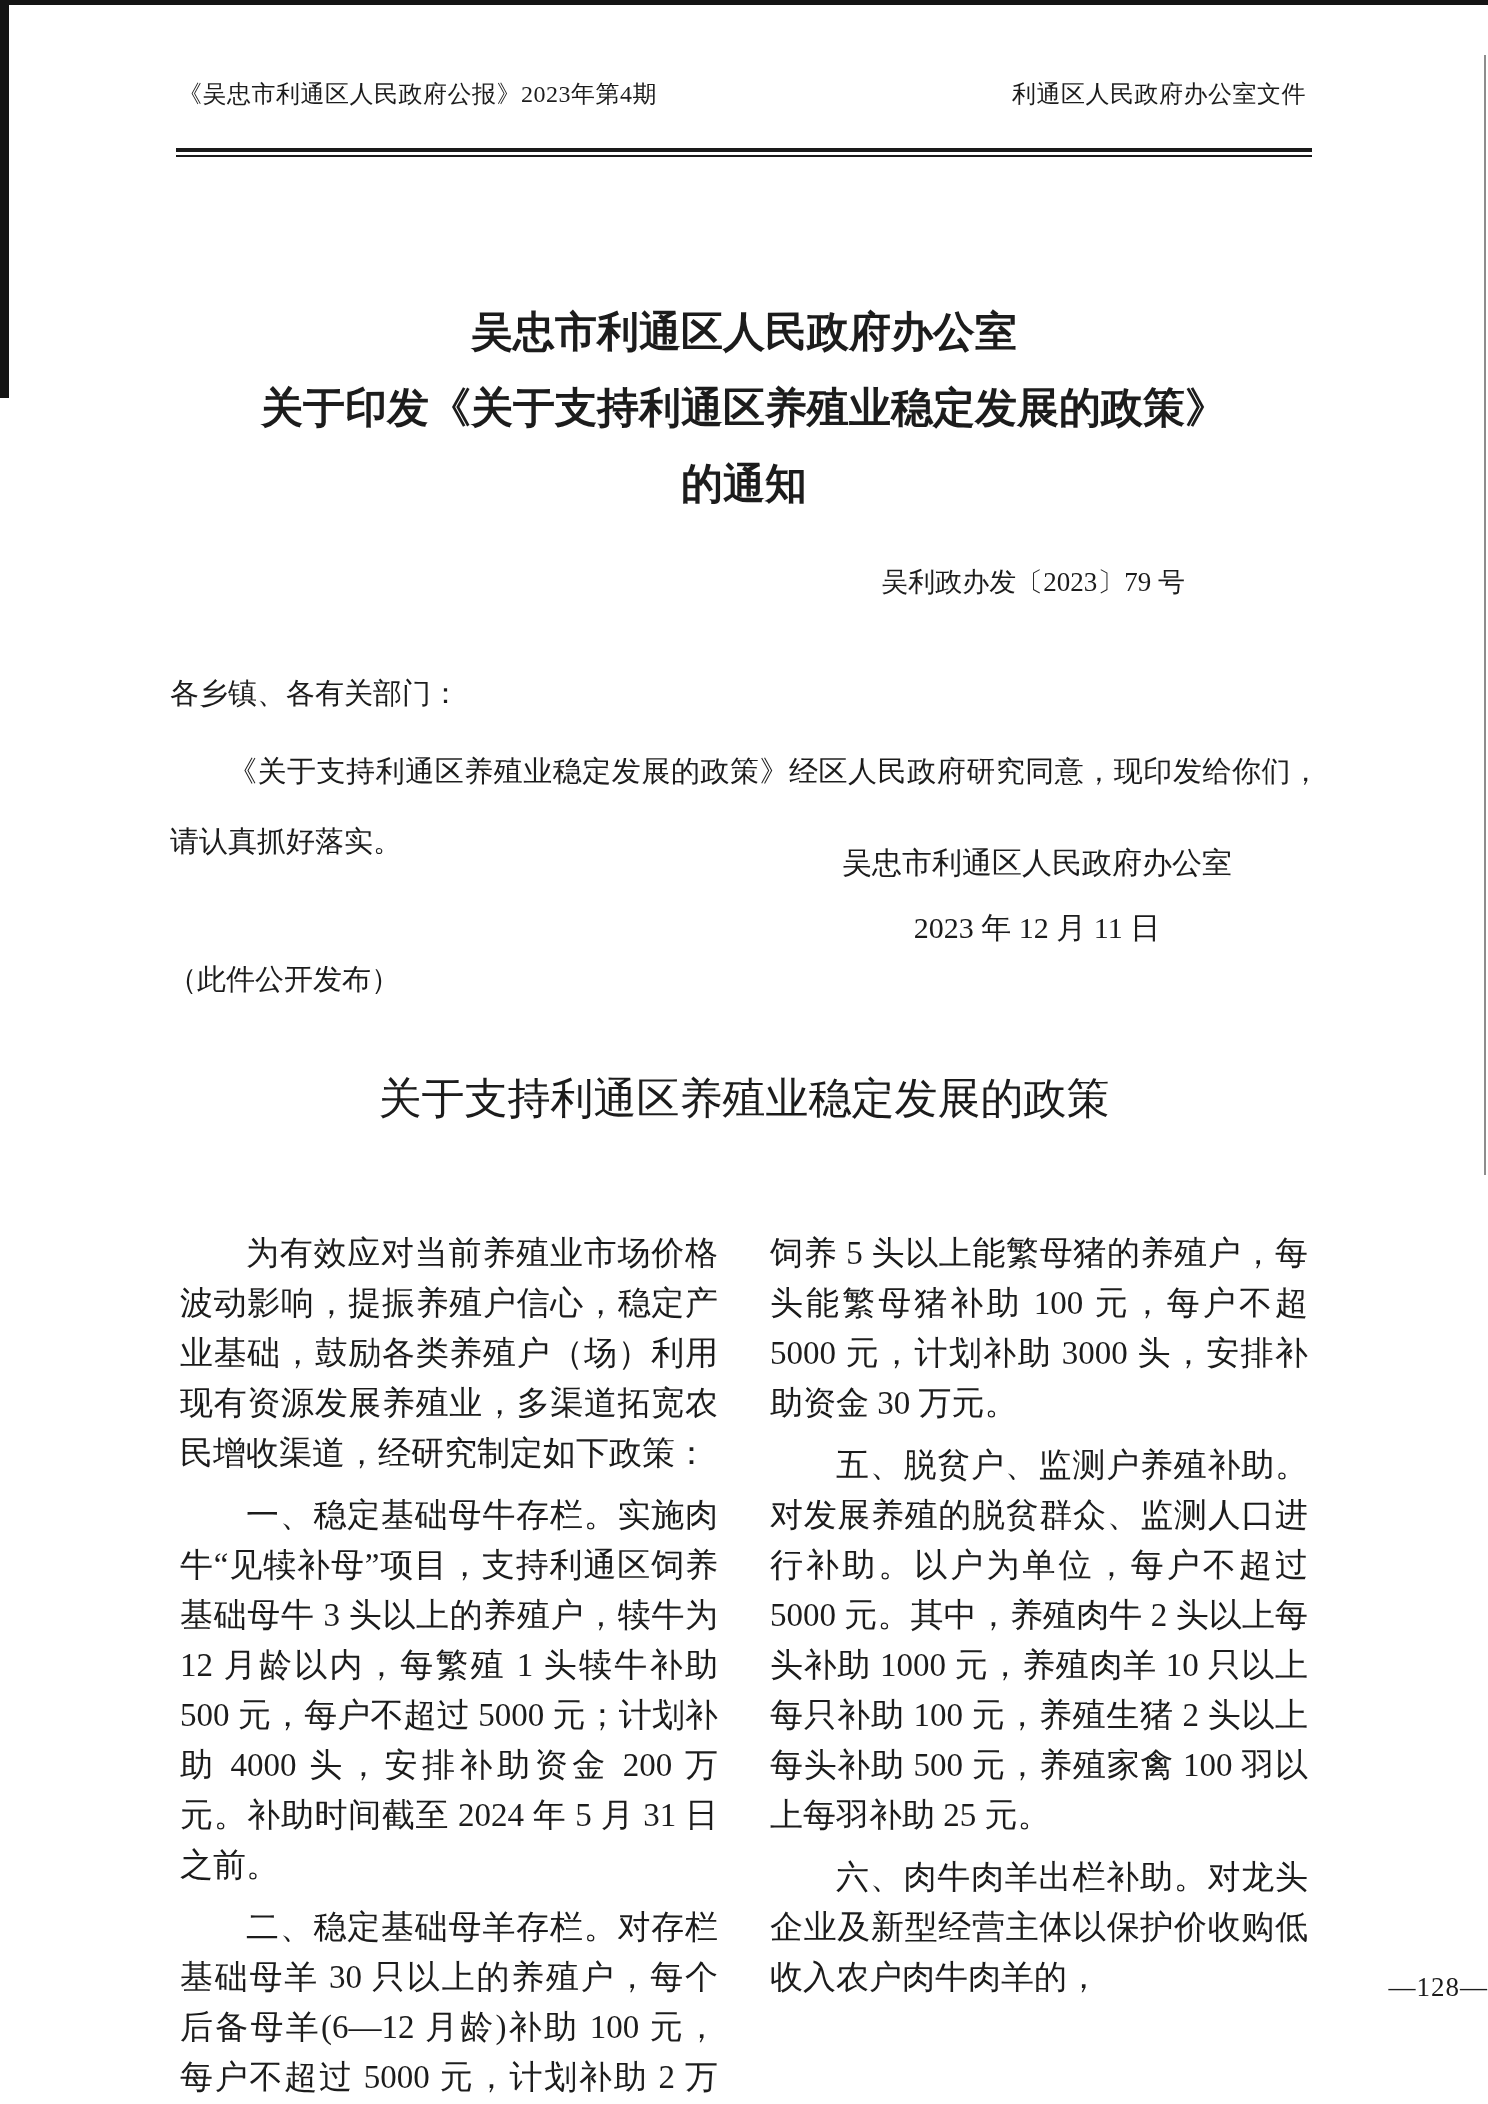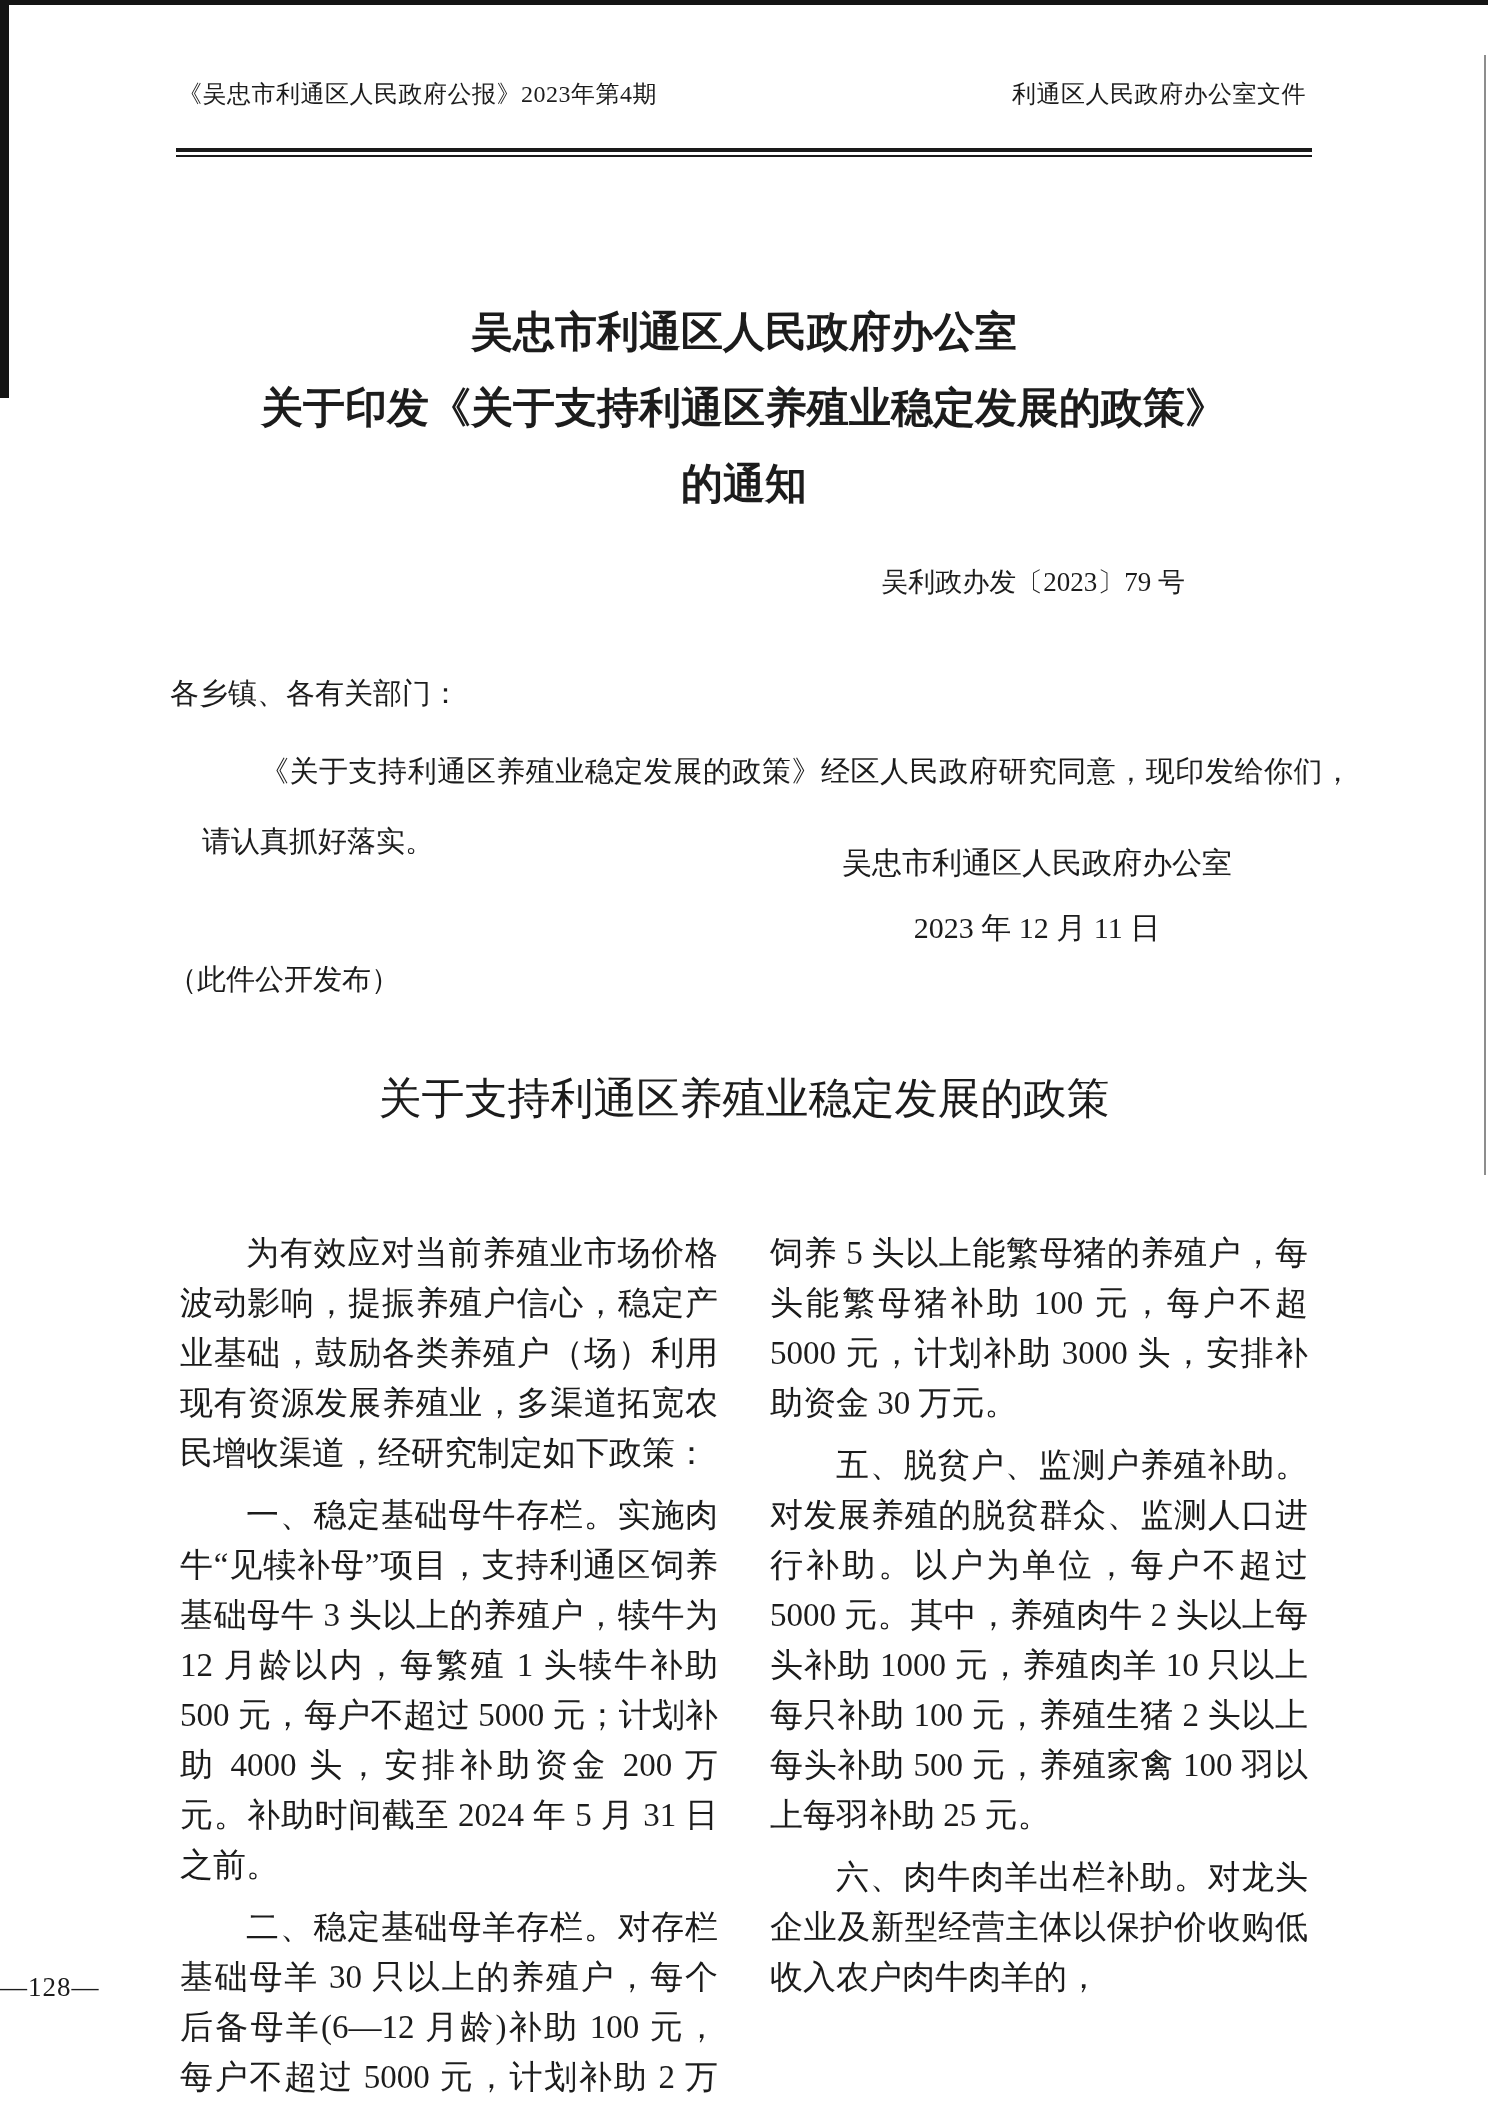--- a/index.html
+++ b/index.html
@@ -17,33 +17,33 @@
           justify-content:space-between;font-size:24px;letter-spacing:0.5px;}
   .header-rule{position:absolute;top:148px;left:176px;width:1136px;height:3px;
           border-top:4px solid #1a1a1a;border-bottom:2px solid #1a1a1a;}
   
   .doc-title{position:absolute;top:294px;left:0;width:100%;text-align:center;
           font-size:42px;font-weight:bold;line-height:76px;}
   .doc-number{position:absolute;top:552px;left:0;width:100%;box-sizing:border-box;
           text-align:right;padding-right:303px;font-size:27px;margin-top:12px;}
   .salutation{position:absolute;top:674px;left:170px;font-size:29px;}
   .notice-body{position:absolute;top:736px;left:170px;width:1150px;font-size:29px;
-          line-height:70px;text-align:justify;text-indent:2em;margin-left:32px;}
+          line-height:70px;text-align:justify;text-indent:2em;}
   .signature{position:absolute;top:830px;right:256px;text-align:center;
           font-size:30px;line-height:65px;}
   .public-note{position:absolute;top:960px;left:168px;font-size:29px;}
   
   .policy-title{position:absolute;top:1070px;left:0;width:100%;text-align:center;
           font-size:43px;font-weight:normal;}
   .columns{position:absolute;top:1216px;left:168px;width:1152px;display:flex;gap:28px;}
   .column{width:562px;font-size:33px;line-height:50px;text-align:justify;}
   .para{margin:12px;}
   .para.indent{text-indent:2em;}
   
-  .footer{position:absolute;top:1972px;left:0;width:100%;text-align:left;
+  .footer{position:absolute;top:1972px;left:0;width:100%;text-align:right;
           font-size:27px;letter-spacing:1px;}
 </style>
 </head>
 <body>
 
 <div class="scan-top"></div>
 <div class="scan-left"></div>
 <div class="scan-right"></div>
 
 <div class="header">

